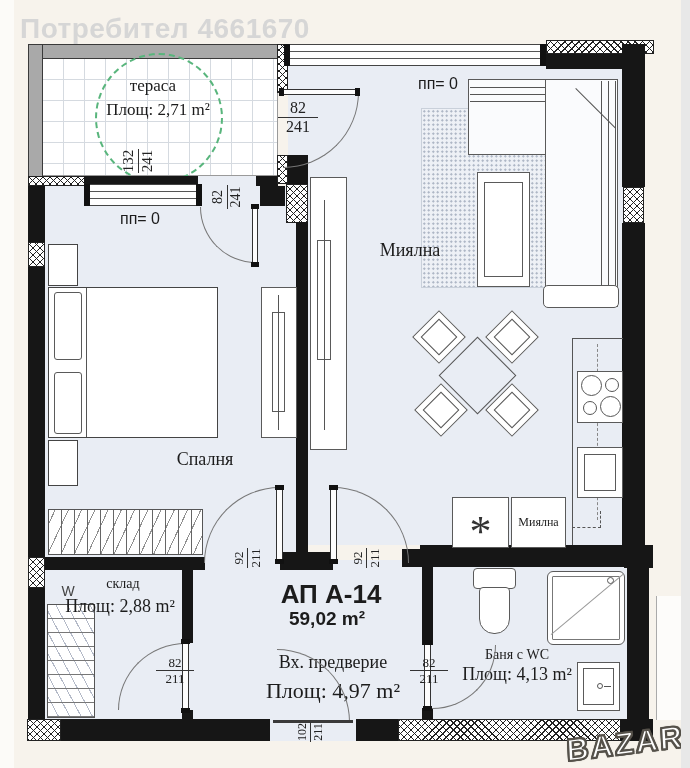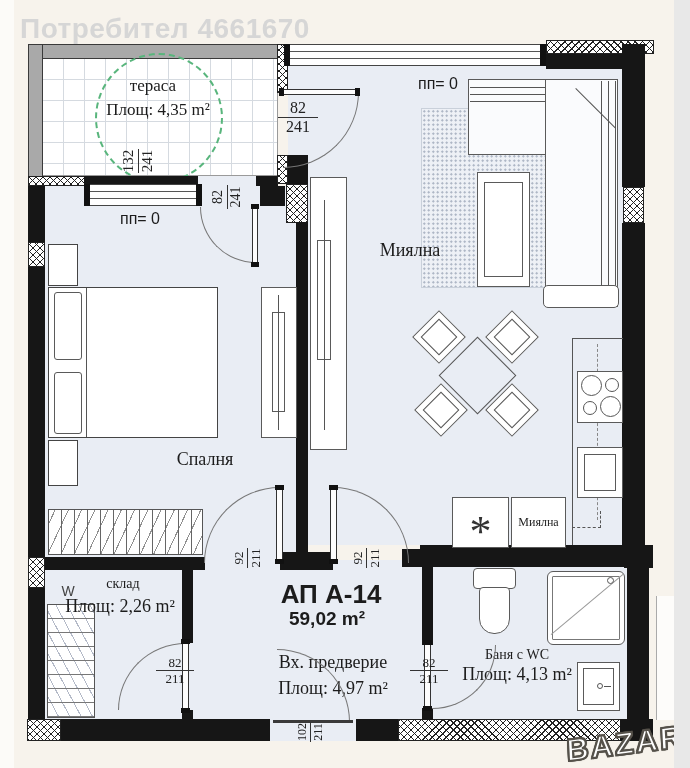--- a/index.html
+++ b/index.html
@@ -1,17 +1,17 @@
 <!DOCTYPE html>
 <html><head>
 <meta charset="utf-8">
 <style>
   html,body{margin:0;padding:0;background:#e8e8e8;}
   #stage{position:relative;width:674px;height:768px;background:#f7f3ec;overflow:hidden;
-         font-family:"Liberation Serif",serif;}
+         font-family:"Liberation Serif",serif;padding-left:7px;}
   .a{position:absolute;}
   .blk{background:#161616;}
   .gry{background:#a9a9a9;border:1px solid #3a3a3a;}
   .flr{background:#e9edf4;}
   .wht{background:#fff;border:1px solid #444;box-sizing:border-box;}
   .thin{background:#fff;border:1px solid #5a5a5a;box-sizing:border-box;}
   .hat{background-color:#fff;border:1px solid #222;box-sizing:border-box;
        background-image:repeating-linear-gradient(45deg,#222 0 1px,transparent 1px 5px),
                         repeating-linear-gradient(-45deg,#222 0 1px,transparent 1px 5px);}
   .til{background-color:#fff;border:1px solid #9a9a9a;box-sizing:border-box;
@@ -55,21 +55,21 @@
 
   <div class="a flr" style="left:288px;top:66px;width:335px;height:479px;"></div>
   <div class="a flr" style="left:45px;top:186px;width:253px;height:377px;"></div>
   <div class="a flr" style="left:45px;top:560px;width:582px;height:159px;"></div>
   <div class="a til" style="left:41px;top:57px;width:237px;height:119px;"></div>
 
   <div class="a gry" style="left:28px;top:44px;width:250px;height:13px;"></div>
   <div class="a gry" style="left:28px;top:44px;width:13px;height:133px;"></div>
   <div class="a" style="left:95px;top:53px;width:124px;height:126px;border:2px dashed #58b57c;border-radius:50%;"></div>
   <div class="a txt" style="left:103px;top:77px;width:100px;font-size:17px;">тераса</div>
-  <div class="a txt" style="left:83px;top:101px;width:150px;font-size:17px;">Площ: 4,35 m²</div>
+  <div class="a txt" style="left:83px;top:101px;width:150px;font-size:17px;">Площ: 2,71 m²</div>
   <div class="a vrot" style="left:113px;top:136px;width:50px;height:50px;">
     <div class="frac" style="font-size:15px;">
       <span>132</span>
         <i></i>
         <span>241</span>
     </div>
   </div>
 
   <div class="a hat" style="left:28px;top:176px;width:58px;height:10px;"></div>
   <div class="a blk" style="left:84px;top:176px;width:116px;height:9px;"></div>
@@ -182,26 +182,26 @@
   <div class="a thin" style="left:583px;top:668px;width:31px;height:37px;"></div>
   <div class="a circ" style="left:597px;top:683px;width:6px;height:6px;"></div>
   <div class="a ln" style="left:604px;top:686px;width:7px;height:1px;"></div>
   <div class="a txt" style="left:452px;top:647px;width:130px;font-size:14px;">Баня с WC</div>
   <div class="a txt" style="left:447px;top:665px;width:140px;font-size:18px;">Площ: 4,13 m²</div>
   <div class="a" style="left:656px;top:596px;width:34px;height:124px;background:#fdfcfa;border-left:1px solid #aaa;"></div>
 
   <div class="a shv" style="left:47px;top:604px;width:48px;height:114px;"></div>
   <div class="a txt sans" style="left:56px;top:584px;width:24px;font-size:14px;color:#444;">W</div>
   <div class="a txt" style="left:92px;top:576px;width:62px;font-size:14px;">склад</div>
-  <div class="a txt" style="left:50px;top:597px;width:140px;font-size:18px;">Площ: 2,26 m²</div>
+  <div class="a txt" style="left:50px;top:597px;width:140px;font-size:18px;">Площ: 2,88 m²</div>
 
   <div class="a txt sans" style="left:261px;top:580px;width:140px;font-size:26px;font-weight:bold;">АП А-14</div>
   <div class="a txt sans" style="left:261px;top:609px;width:132px;font-size:19px;font-weight:bold;">59,02 m²</div>
   <div class="a txt" style="left:262px;top:653px;width:142px;font-size:18px;">Вх. предверие</div>
-  <div class="a txt" style="left:262px;top:679px;width:142px;font-size:18px;">Площ: 4,97 m²</div>
+  <div class="a txt" style="left:262px;top:679px;width:142px;font-size:22px;">Площ: 4,97 m²</div>
 
   <div class="a arc" style="left:200px;top:207px;width:56px;height:56px;border-left:1.2px solid #777;border-bottom:1.2px solid #777;border-bottom-left-radius:100% 100%;"></div>
   <div class="a leaf" style="left:252px;top:206px;width:6px;height:58px;"></div>
   <div class="a cap" style="left:251px;top:204px;width:8px;height:5px;"></div>
   <div class="a cap" style="left:251px;top:262px;width:8px;height:5px;"></div>
   <div class="a vrot" style="left:204px;top:174px;width:46px;height:46px;">
     <div class="frac" style="font-size:14px;">
       <span>82</span>
         <i></i>
         <span>241</span>

